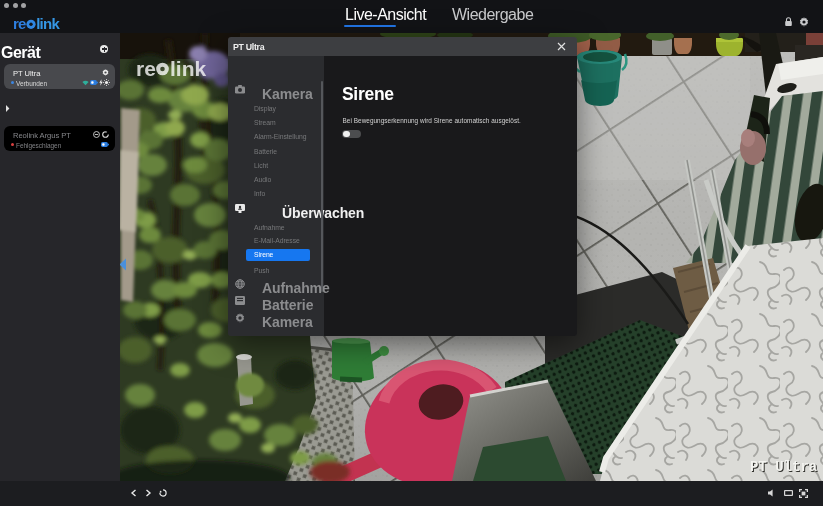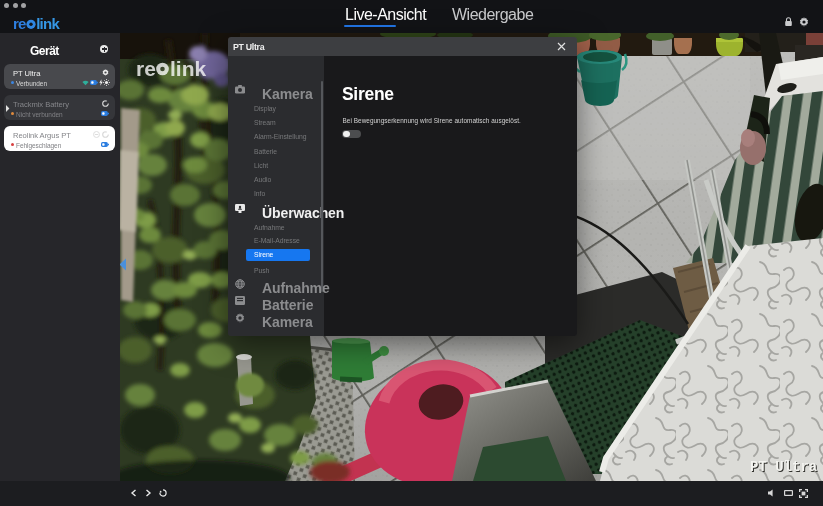--- a/index.html
+++ b/index.html
@@ -4,33 +4,33 @@
 html,body{margin:0;padding:0;background:#000;}
 body{width:823px;height:506px;position:relative;overflow:hidden;font-family:"Liberation Sans",sans-serif;}
 #topbar{position:absolute;left:0;top:0;width:823px;height:33px;background:#121316;}
 .tl{position:absolute;top:2.5px;width:5px;height:5px;border-radius:50%;background:#a2a2a4;}
 #logo{position:absolute;left:13px;top:15px;}
 .tab{position:absolute;top:6px;font-size:16px;letter-spacing:-.5px;}
 #tab1{left:345px;color:#fff;}
 #tab2{left:430px;color:#c9cacc;margin-left:22px;}
 #tabline{position:absolute;left:344px;top:24.5px;width:52px;height:2px;background:#2277e8;border-radius:1px;}
 #sidebar{position:absolute;left:0;top:33px;width:120px;height:448px;background:#26262a;}
-#geraet{position:absolute;left:30px;top:10.5px;color:#fff;font-size:12px;font-weight:bold;letter-spacing:-.5px;}
+#geraet{position:absolute;left:1px;top:10.5px;color:#fff;font-size:16px;font-weight:bold;letter-spacing:-.5px;}
 #plusbtn{position:absolute;left:100.3px;top:12px;width:8px;height:8px;background:#e8e8e8;border-radius:50%;}
 #plusbtn:before{content:"";position:absolute;left:3.4px;top:1.5px;width:1.2px;height:5px;background:#26262a;}
 #plusbtn:after{content:"";position:absolute;left:1.5px;top:3.4px;width:5px;height:1.2px;background:#26262a;}
 .card{position:absolute;left:4px;width:111px;height:25px;border-radius:6px;}
 .card .t1{position:absolute;left:9px;top:4.5px;font-size:7.6px;letter-spacing:-.05px;}
 .card .t2{position:absolute;left:12px;top:15.5px;font-size:6.5px;letter-spacing:-.05px;}
 .dot{position:absolute;left:7px;width:3px;height:3px;border-radius:50%;top:16.5px;}
 #card1{top:31px;background:#48494d;}
 #card1 .t1{color:#f2f2f2;}
 #card1 .t2{color:#d8d8d8;}
 #card2{top:62px;background:#35363a;}
-#card3{top:93px;background:#ffffff;}
+#card3{top:93px;background:#000000;}
 .gray .t1{color:#85868a;}
 .gray .t2{color:#808185;}
 #bottombar{position:absolute;left:0;top:481px;width:823px;height:25px;background:#1c1d20;}
 .modal{position:absolute;left:228px;top:37px;width:349px;height:299px;border-radius:3px;overflow:hidden;box-shadow:0 8px 30px rgba(0,0,0,.5);}
 #mtitle{position:absolute;left:0;top:0;width:349px;height:19px;background:#3d3e41;}
 #mtitle span{position:absolute;left:5px;top:4.5px;color:#efefef;font-size:8.8px;font-weight:bold;letter-spacing:-.3px;}
 #mnav{position:absolute;left:0;top:19px;width:96px;height:280px;background:#2b2c2f;}
 #mcontent{position:absolute;left:96px;top:19px;width:253px;height:280px;background:#19191b;}
 .navh{position:absolute;left:34px;font-size:14px;font-weight:bold;color:#8b8c8e;letter-spacing:-.1px;}
 .navs{position:absolute;left:26px;font-size:6.8px;color:#77787a;letter-spacing:-.05px;}
@@ -303,34 +303,20 @@
     <svg class="icon" style="left:94.5px;top:15px" width="4" height="7" viewBox="0 0 5 8">
         <path d="M3.2 0L.4 4.4h1.8L1.6 8l3-4.8H2.8z" fill="#f0f0f0"></path>
       </svg>
     <svg class="icon" style="left:98.5px;top:15px" width="7" height="7" viewBox="0 0 9 9">
         <circle cx="4.5" cy="4.5" r="2" fill="#f0f0f0"></circle>
         <g stroke="#f0f0f0" stroke-width="1">
           <path d="M4.5 0v1.4M4.5 7.6V9M0 4.5h1.4M7.6 4.5H9M1.3 1.3l1 1M6.7 6.7l1 1M7.7 1.3l-1 1M2.3 6.7l-1 1"></path>
         </g>
       </svg>
   </div>
-  <div class="card gray" id="card2">
-    <span class="t1">Trackmix Battery</span>
-    <div class="dot" style="background:#e08a3c;"></div>
-    <span class="t2">Nicht verbunden</span>
-    <svg class="icon" style="left:98px;top:5px" width="7" height="7" viewBox="0 0 8 8">
-        <path d="M4 .8a3.2 3.2 0 103.2 3.2" fill="none" stroke="#d8d8d8" stroke-width="1.3"></path>
-        <path d="M4 0l2 1-2 1.3z" fill="#d8d8d8"></path>
-      </svg>
-    <svg class="icon" style="left:97px;top:16px" width="8" height="5" viewBox="0 0 10 6">
-        <rect x="0" y="0" width="8.6" height="6" rx="2" fill="#2b7de0"></rect>
-        <rect x="8.8" y="1.8" width="1.2" height="2.4" rx=".6" fill="#2b7de0"></rect>
-        <rect x="1.5" y="1.5" width="3" height="3" rx="1" fill="#fff"></rect>
-      </svg>
-  </div>
   <div class="card gray" id="card3">
     <span class="t1">Reolink Argus PT</span>
     <div class="dot" style="background:#d84040;"></div>
     <span class="t2">Fehlgeschlagen</span>
     <svg class="icon" style="left:88.5px;top:5px" width="7" height="7" viewBox="0 0 8 8">
         <circle cx="4" cy="4" r="3.4" fill="none" stroke="#d8d8d8" stroke-width="1"></circle>
         <path d="M2 4h4" stroke="#d8d8d8" stroke-width="1"></path>
       </svg>
     <svg class="icon" style="left:98px;top:5px" width="7" height="7" viewBox="0 0 8 8">
         <path d="M4 .8a3.2 3.2 0 103.2 3.2" fill="none" stroke="#d8d8d8" stroke-width="1.3"></path>
@@ -364,21 +350,21 @@
   <span class="navs" style="top:110.5px;">Batterie</span>
   <span class="navs" style="top:124.5px;">Licht</span>
   <span class="navs" style="top:139px;">Audio</span>
   <span class="navs" style="top:153px;">Info</span>
   <svg style="position:absolute;left:6.5px;top:166.5px" width="10" height="9" viewBox="0 0 10 9">
       <rect x="0" y="0" width="10" height="7" rx="1.3" fill="#e8e8e8"></rect>
       <rect x="3.5" y="7" width="3" height="2" fill="#e8e8e8"></rect>
       <circle cx="5" cy="3" r="1.2" fill="#2b2c2f"></circle>
       <path d="M3 5.8c0-1.1.9-1.6 2-1.6s2 .5 2 1.6z" fill="#2b2c2f"></path>
     </svg>
-  <span class="navh" style="top:167.5px;color:#f0f0f0;">Überwachen</span>
+  <span class="navh" style="top:167.5px;color:#f0f0f0;margin-left:20px;">Überwachen</span>
   <span class="navs" style="top:186.5px;">Aufnahme</span>
   <span class="navs" style="top:199.5px;">E-Mail-Adresse</span>
   <div style="position:absolute;left:18px;top:211.8px;width:64px;height:11.8px;background:#1677f0;border-radius:2px;"></div>
   <span class="navs" style="top:213.7px;color:#fff;">Sirene</span>
   <span class="navs" style="top:229.5px;">Push</span>
   <svg style="position:absolute;left:6.5px;top:242px" width="10" height="10" viewBox="0 0 10 10">
       <circle cx="5" cy="5" r="4.3" fill="none" stroke="#8b8c8e" stroke-width="1"></circle>
       <ellipse cx="5" cy="5" rx="2" ry="4.3" fill="none" stroke="#8b8c8e" stroke-width="1"></ellipse>
       <path d="M.7 5h8.6M1.3 2.8h7.4M1.3 7.2h7.4" stroke="#8b8c8e" stroke-width="1"></path>
     </svg>

